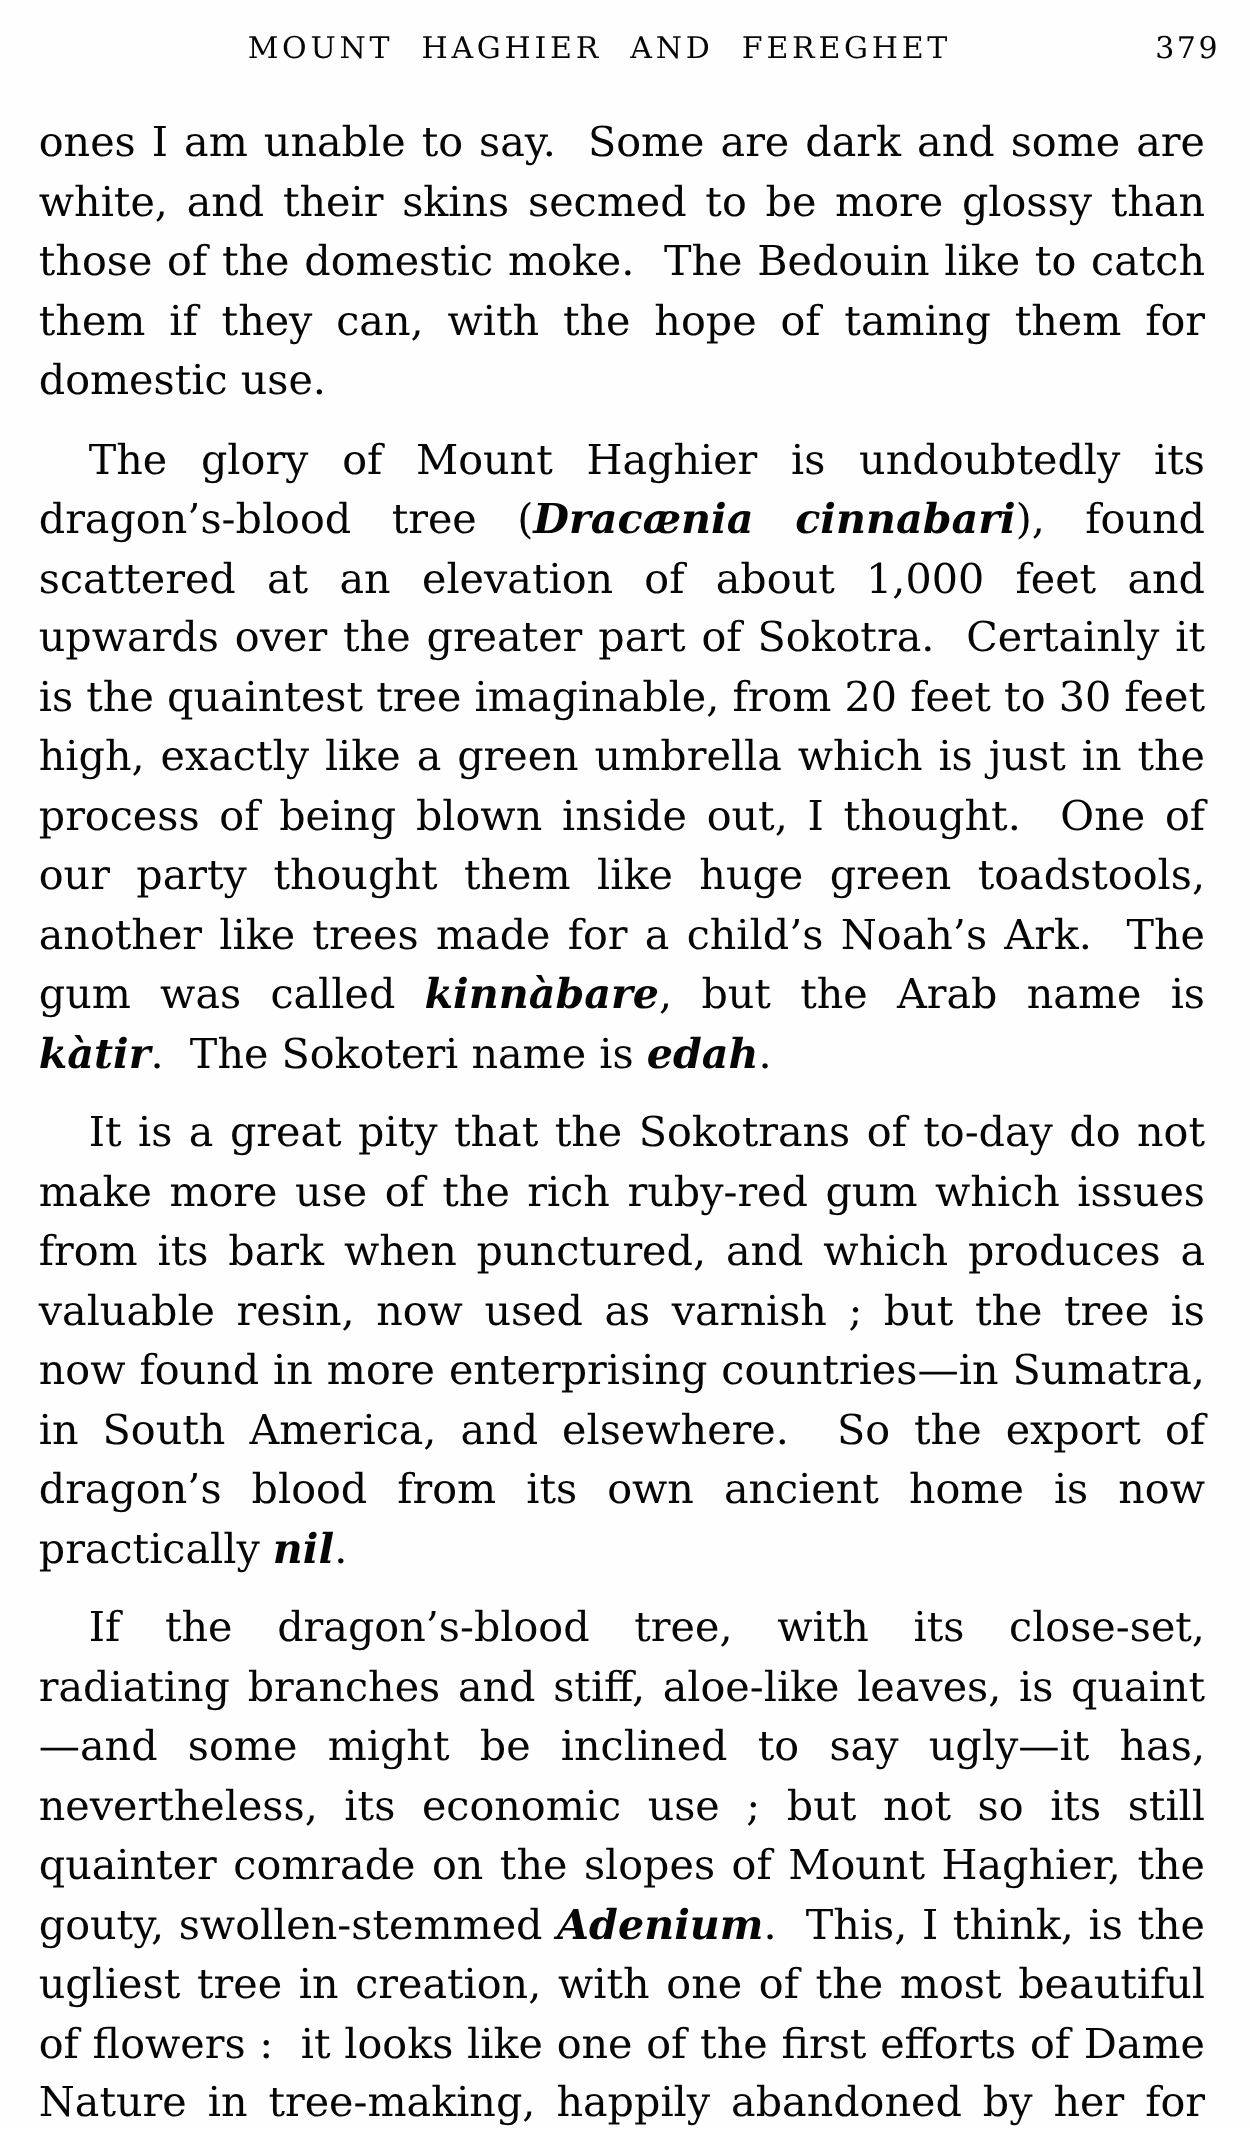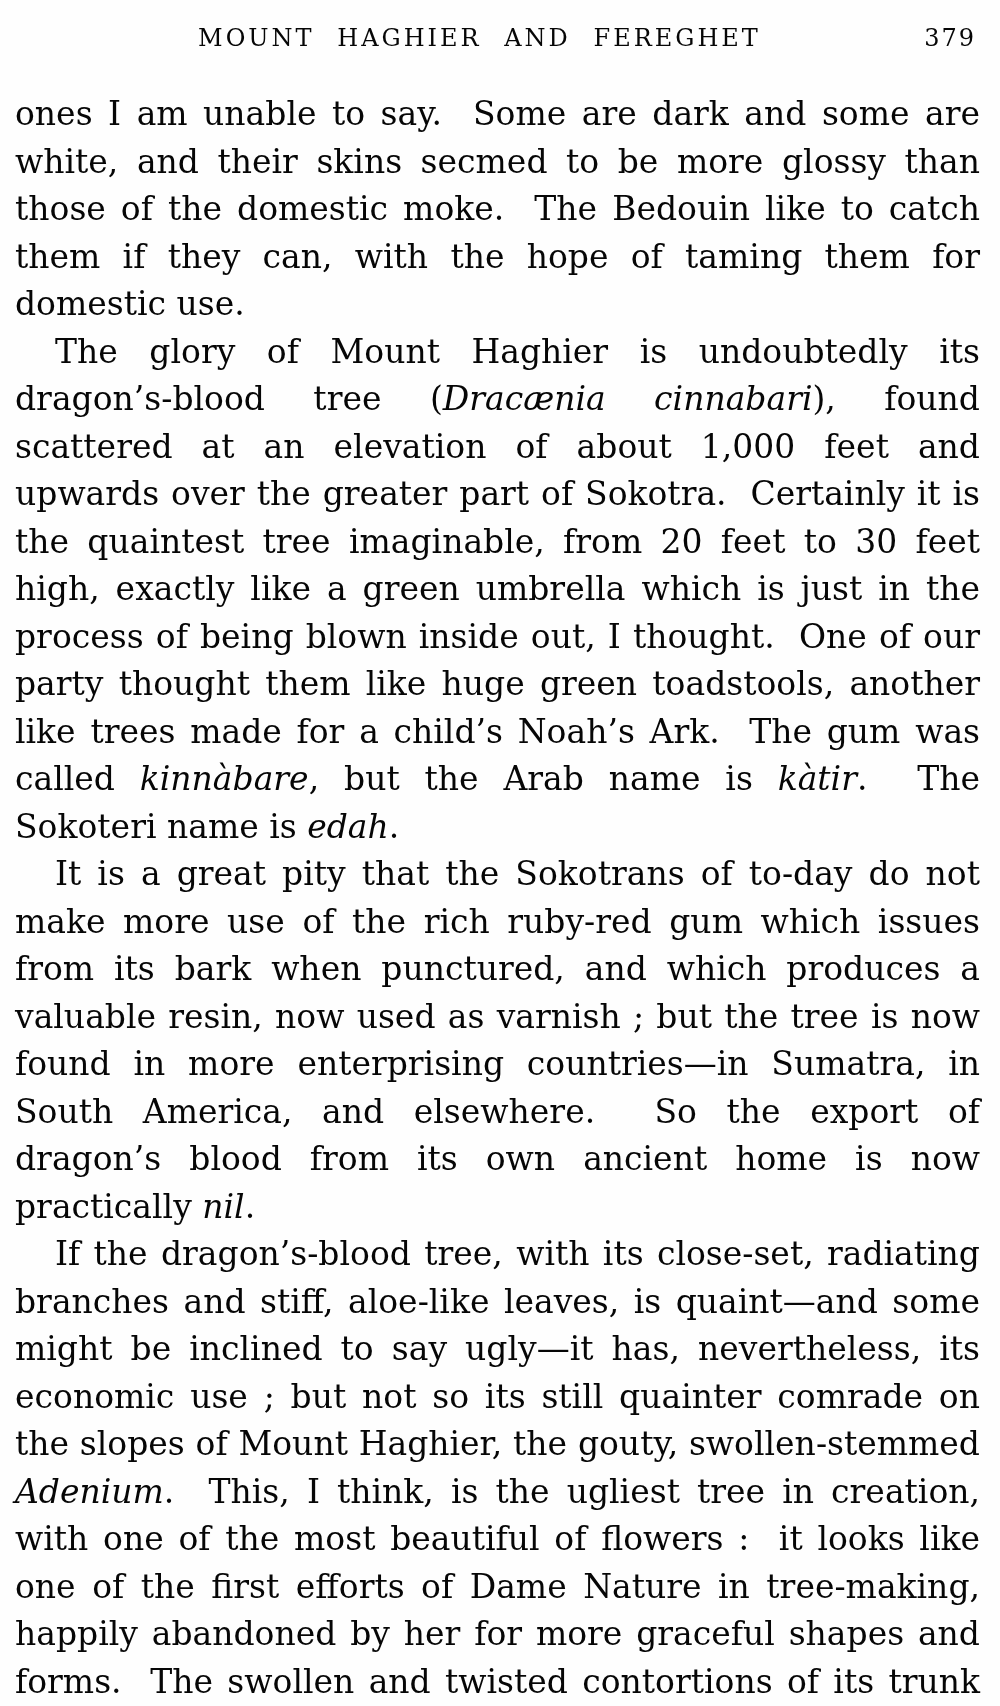--- a/index.html
+++ b/index.html
@@ -44,28 +44,29 @@
     word-spacing: normal;
   }
   .page-body {
     margin-top: 28px;
     font-size: 33px;
     line-height: 47.5px;
     text-align: justify;
     text-justify: inter-word;
   }
   .page-body p {
-    margin: 0;
+    margin: 16px;
     padding: 0;
   }
   .page-body p.indent {
     text-indent: 40px;
   }
   .page-body i {
     font-style: italic;
+    font-weight: bold;
   }
 </style>
 </head>
 <body>
 
 <div class="page">
 
   <div class="running-header">
     <span class="header-title">MOUNT HAGHIER AND FEREGHET</span>
     <span class="page-number">379</span>

